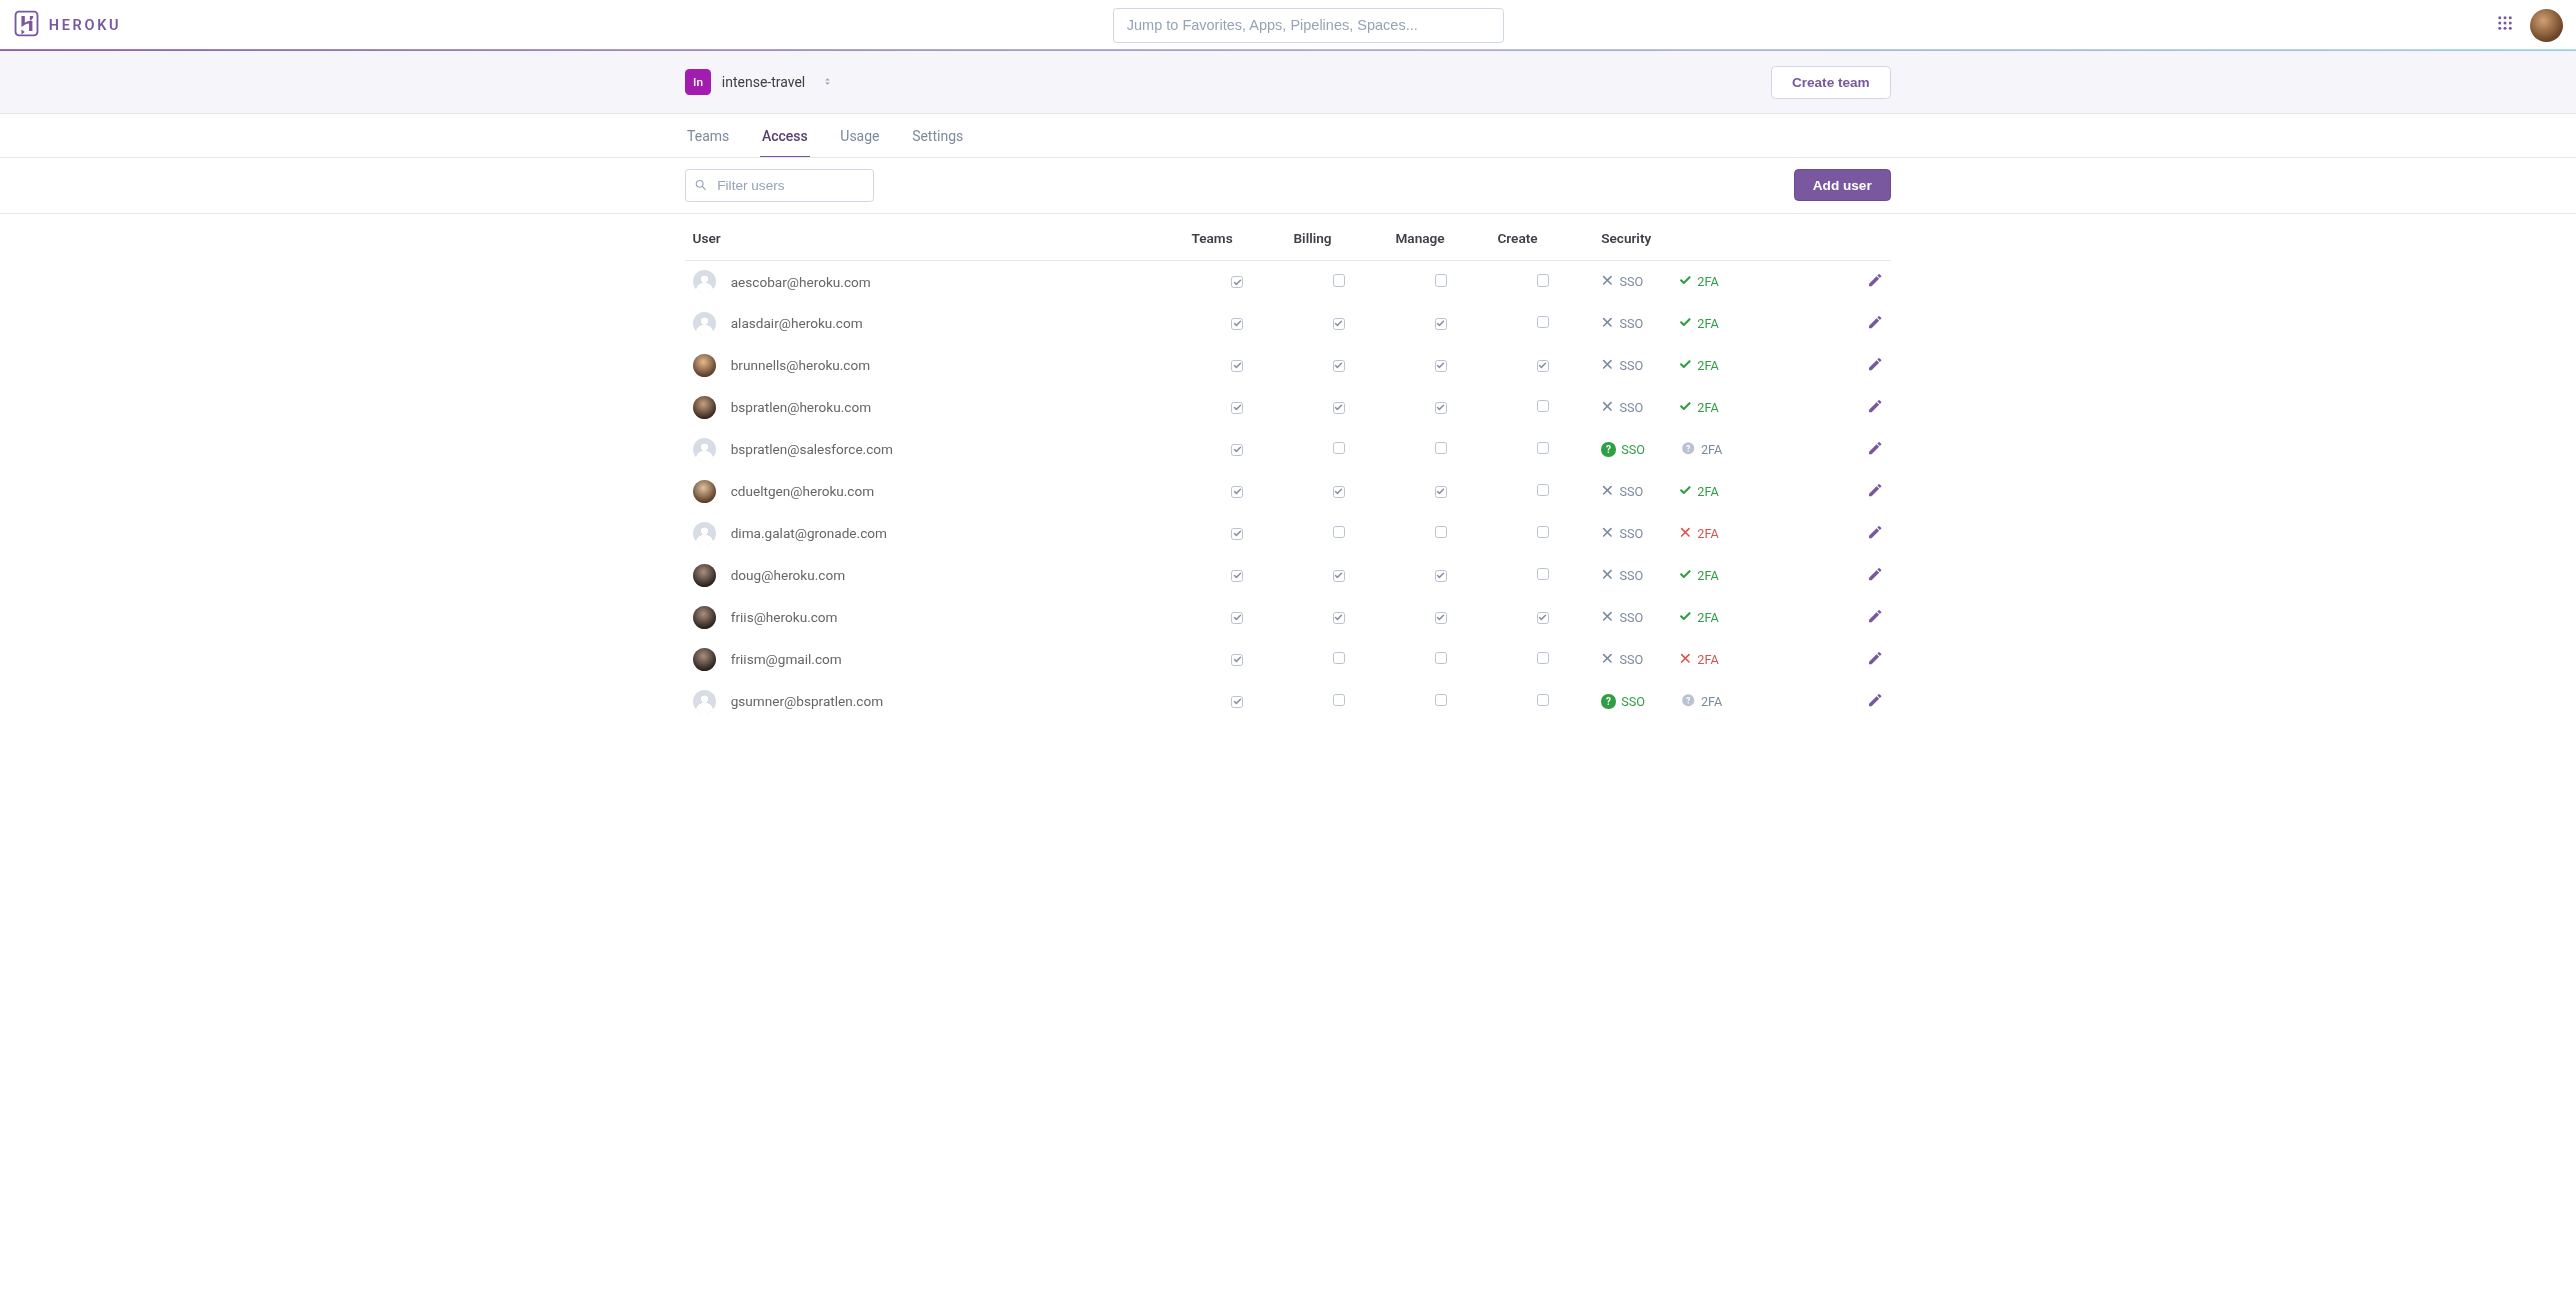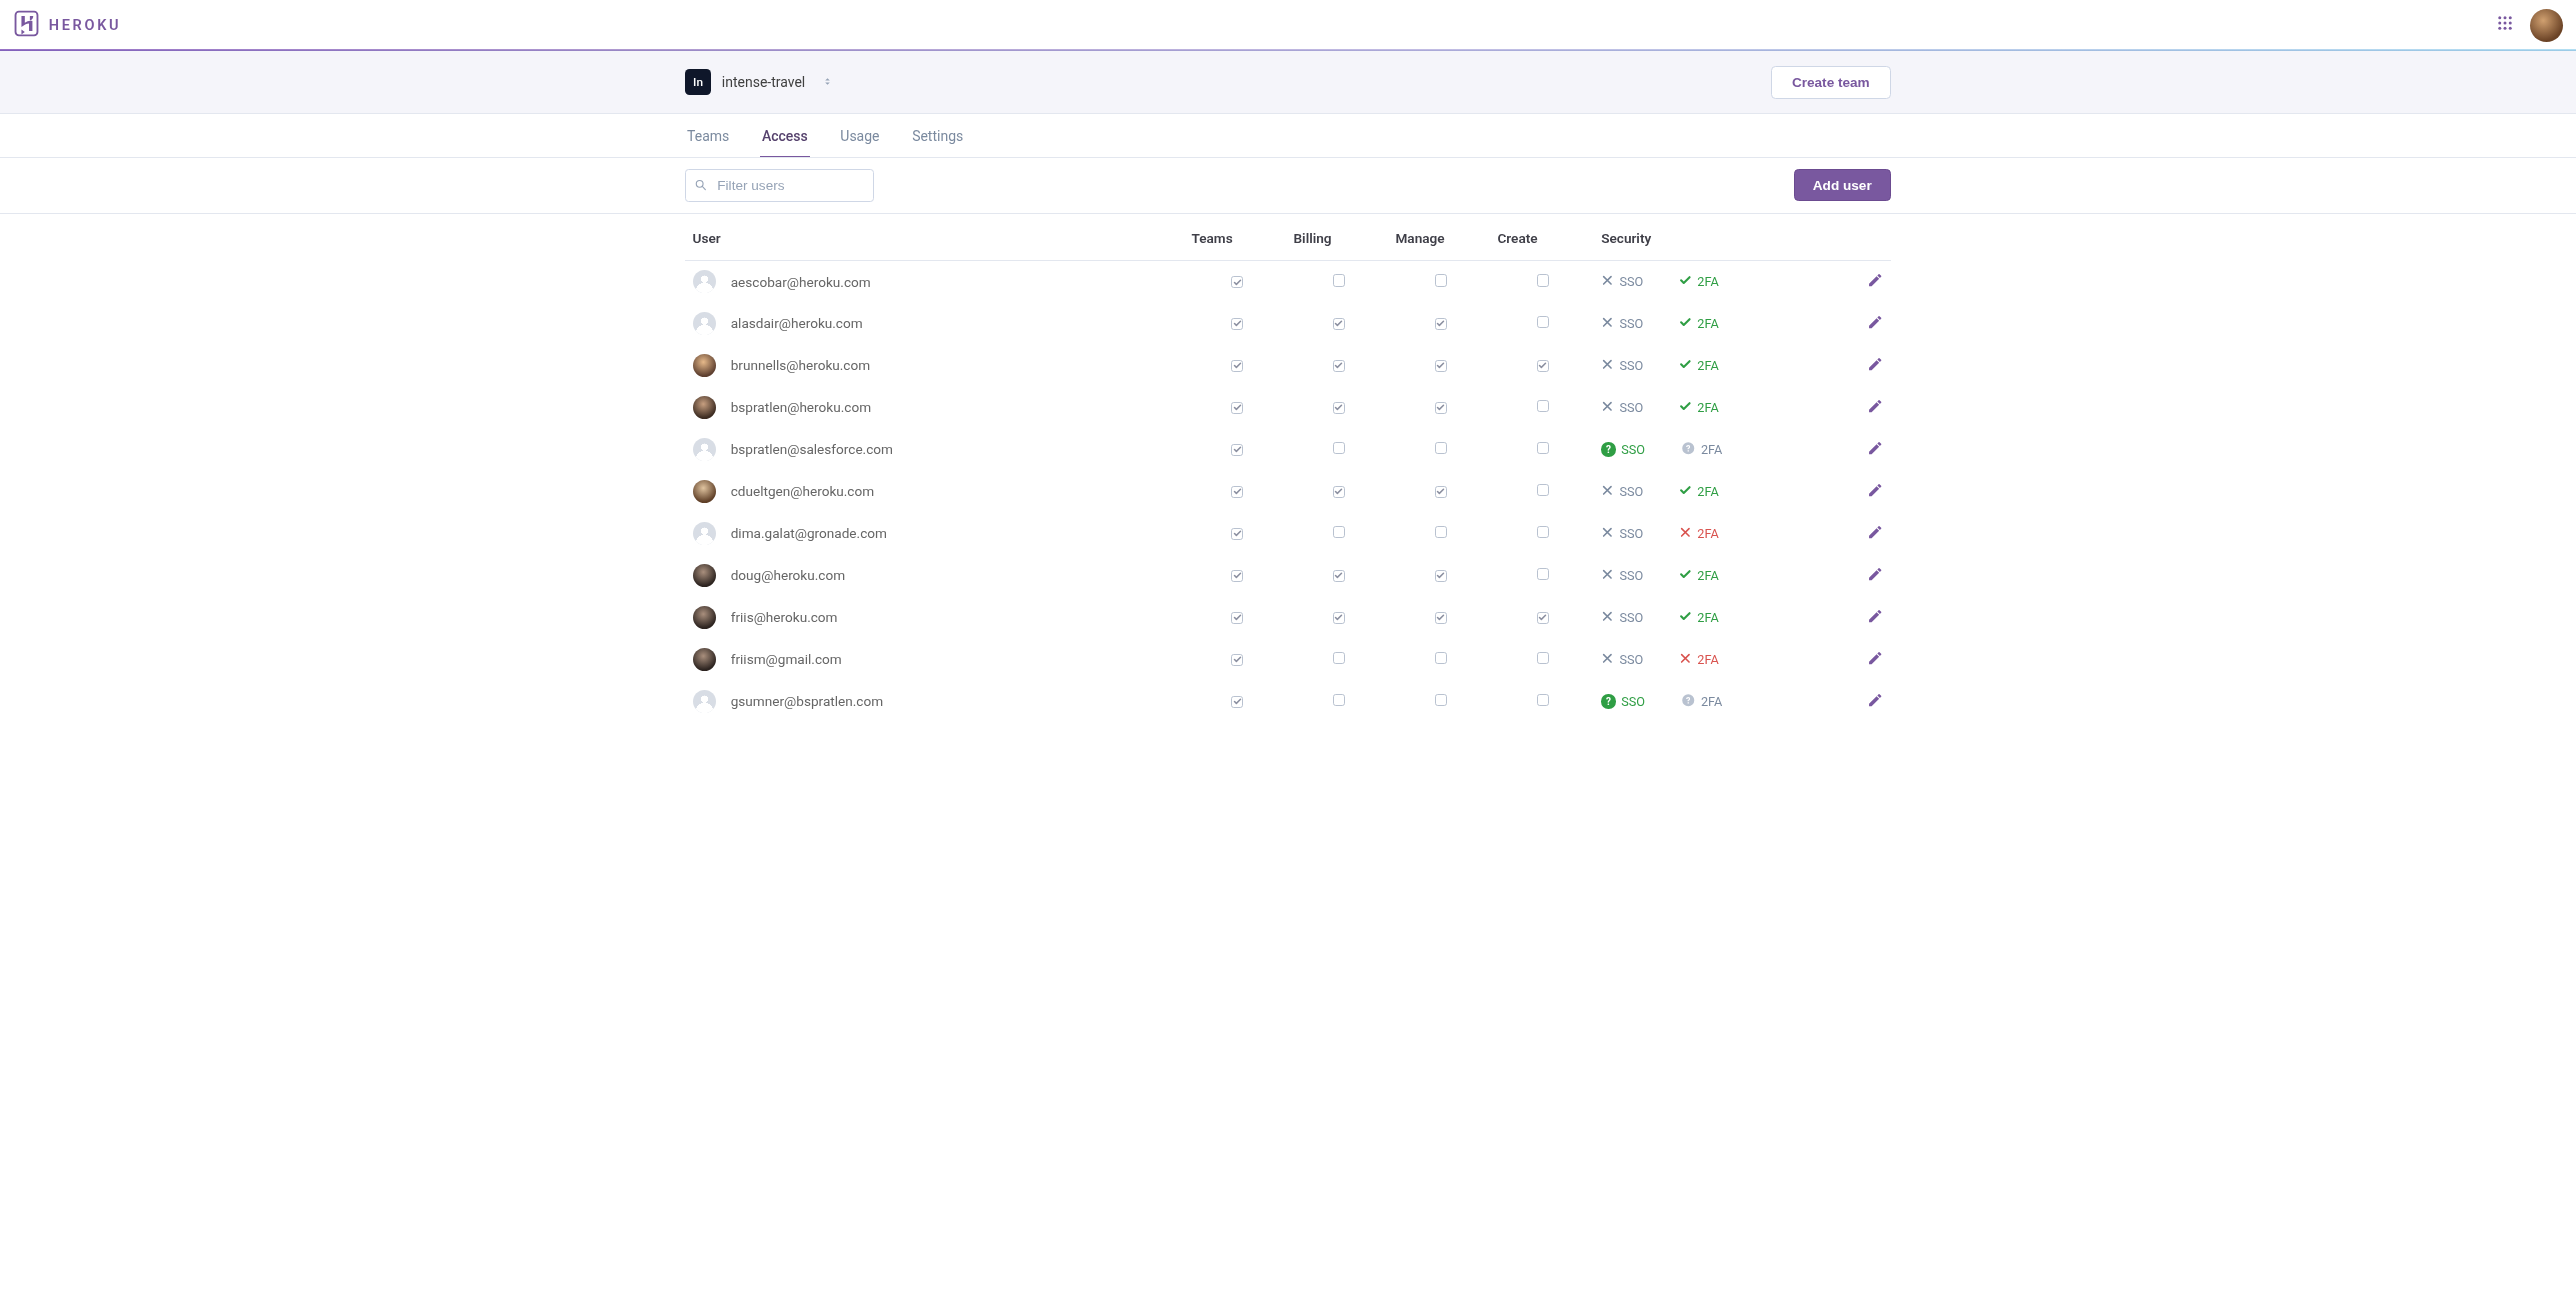--- a/index.html
+++ b/index.html
@@ -24,21 +24,21 @@
   .avatar-main { width:33px; height:33px; border-radius:50%;
     background: radial-gradient(circle at 40% 35%, #d0a070, #6b4326 70%); }
   
   
   .subheader {
     background:#f5f5fa; border-bottom:0.9px solid #e3e7ef;
     display:flex; align-items:center; padding: 14.5px 0;
   }
   .subheader-inner { width:100%; max-width:1209px; margin:0 auto; display:flex; align-items:center; padding:0 1.8px;}
   .team-chip { display:flex; align-items:center; gap:11px; }
-  .team-icon { width:25.5px; height:25.5px; border-radius:4.5px; background:#0f172a; color:#fff;
+  .team-icon { width:25.5px; height:25.5px; border-radius:4.5px; background:#a21caf; color:#fff;
     display:flex; align-items:center; justify-content:center; font-size:11.8px; font-weight:500; }
   .team-name { font-size:14px; color:#404040; }
   .team-caret { margin-left:5.5px; color:#96a3b6; }
   .create-team-btn { margin-left:auto; border:0.9px solid #cfd7e6; background:#fff;
     color:#79589F; font-weight:600; padding:8.2px 20px; border-radius:4.5px; font-size:13.6px; cursor:pointer;}
   
   
   .tabs-wrap { border-bottom:0.9px solid #e3e7ef; }
   .tabs { width:100%; max-width:1209px; margin:0 auto; display:flex; gap:29px; padding:0 1.8px;}
   .tab { padding:13.6px 1.8px 11.8px; font-size:14px; color:#7b8a9f; cursor:pointer; border-bottom:1.8px solid transparent; }
@@ -138,20 +138,23 @@
   </defs>
 </svg>
 
 <div class="topnav">
   <div class="brand">
     <span style="color:#79589F"><svg viewBox="0 0 30 30" width="27" height="27">
           <use href="#i-heroku"></use>
         </svg></span>
     <span class="brand-text">HEROKU</span>
   </div>
+  <div class="topnav-center">
+    <input class="global-search" type="text" placeholder="Jump to Favorites, Apps, Pipelines, Spaces..." style="">
+  </div>
   <div class="topnav-right">
     <span class="apps-menu"><svg viewBox="0 0 20 20" width="18" height="18">
           <use href="#i-grid"></use>
         </svg></span>
     <div class="avatar-main"></div>
   </div>
 </div>
 
 <div class="subheader">
   <div class="subheader-inner">

